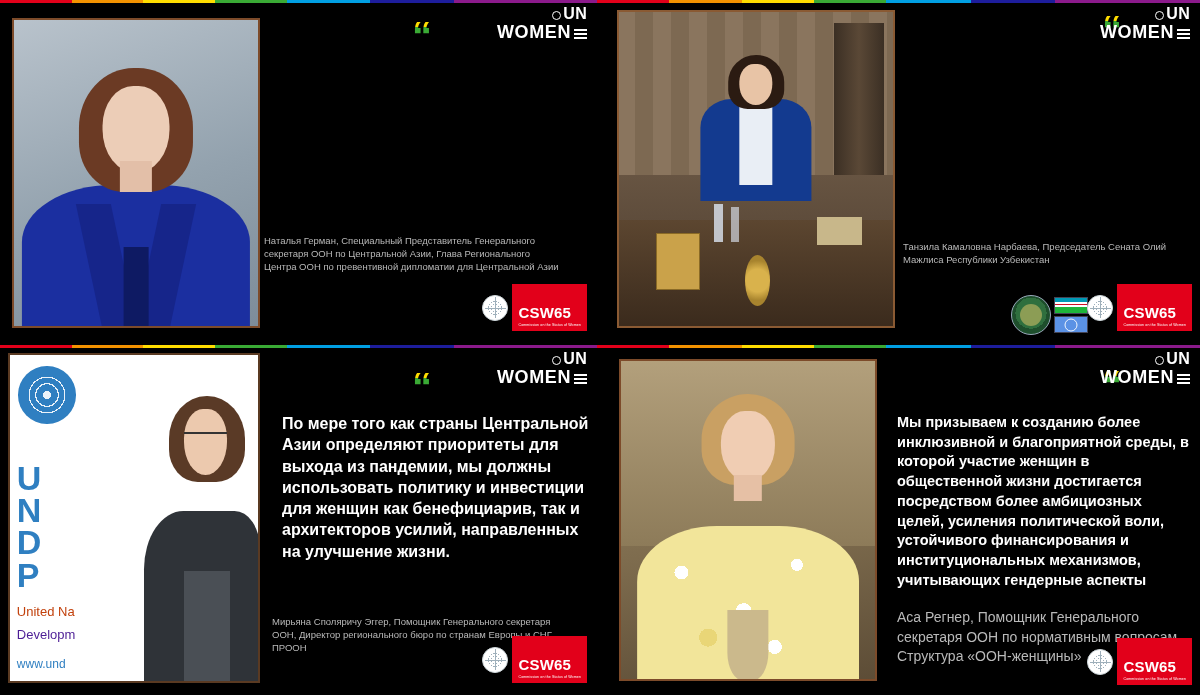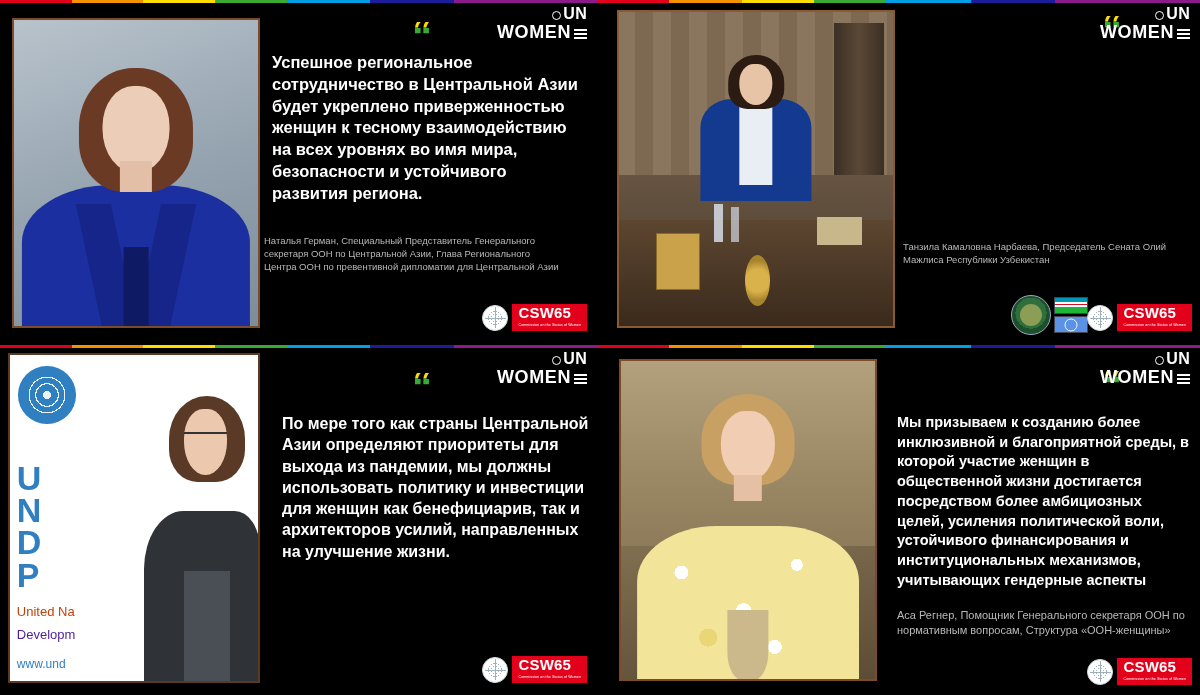--- a/index.html
+++ b/index.html
@@ -153,21 +153,21 @@
   .csw .un-emblem::before {
     content: "";
     position: absolute;
     top: 50%; left: 6%;
     height: 1px; width: 88%;
     background: #9fb0bb;
   }
   .csw .tag {
     background: #e2001a;
     color: #ffffff;
-    padding: 0 6px 3px;
+    padding: 20px 6px 3px;
     text-align: left;
   }
   .csw .tag .big {
     font-size: 15px;
     font-weight: bold;
     letter-spacing: .2px;
     line-height: 1;
   }
   .csw .tag .small {
     font-size: 3.6px;
@@ -308,21 +308,20 @@
       <div class="p1-lapelR"></div>
       <div class="p1-shirt"></div>
       <div class="p1-hair"></div>
       <div class="p1-face"></div>
       <div class="p1-neck"></div>
       <div class="frame"></div>
     </div>
 
     <div class="quote-mark" style="left:412px; top:16px;">“</div>
 
-    <div class="quote-text" style="left:272px; top:52px; width:310px; font-size:16.5px; line-height:1.32;">Успешное региональное сотрудничество  в Центральной Азии будет укреплено приверженностью женщин к тесному взаимодействию на всех уровнях во имя мира, безопасности и устойчивого развития региона.</div>
 
     <div class="attrib" style="left:264px; top:235px; width:300px; font-size:9.5px; line-height:1.35;">Наталья Герман, Специальный Представитель Генерального секретаря ООН по Центральной Азии, Глава Регионального Центра ООН по превентивной дипломатии для Центральной Азии</div>
 
     <div class="csw" style="right:10px; bottom:14px;">
       <div class="un-emblem"></div>
       <div class="tag">
         <span class="big">CSW65</span>
         <span class="small">Commission on the Status of Women</span>
       </div>
     </div>
@@ -398,20 +397,21 @@
       <div class="p3-hair"></div>
       <div class="p3-face"></div>
       <div class="p3-glasses"></div>
       <div class="frame" style="border-color:#5a3a22;"></div>
     </div>
 
     <div class="quote-mark" style="left:412px; top:22px;">“</div>
 
     <div class="quote-text" style="left:282px; top:68px; width:310px; font-size:16px; line-height:1.33;">По мере того как страны Центральной Азии определяют приоритеты для выхода из пандемии, мы должны использовать политику и инвестиции для женщин как  бенефициарив, так и архитекторов  усилий, направленных на улучшение жизни.</div>
 
+    <div class="attrib" style="left:272px; top:270px; width:300px; font-size:9.5px; line-height:1.38;">Мирьяна Споляричу Эггер, Помощник Генерального секретаря ООН, Директор регионального бюро по странам Европы и СНГ, ПРООН</div>
 
     <div class="csw" style="right:10px; bottom:12px;">
       <div class="un-emblem"></div>
       <div class="tag">
         <span class="big">CSW65</span>
         <span class="small">Commission on the Status of Women</span>
       </div>
     </div>
 
     <div class="unwomen">
@@ -431,21 +431,21 @@
       <div class="p4-hair"></div>
       <div class="p4-face"></div>
       <div class="p4-neck"></div>
       <div class="frame" style="border-color:#7d4b2a;"></div>
     </div>
 
     <div class="quote-mark" style="left:505px; top:20px;">“</div>
 
     <div class="quote-text" style="left:300px; top:68px; width:292px; font-size:14.5px; line-height:1.36;">Мы призываем к созданию более инклюзивной и благоприятной среды, в которой участие женщин в общественной жизни достигается посредством более амбициозных целей, усиления политической воли, устойчивого финансирования и институциональных механизмов, учитывающих гендерные аспекты</div>
 
-    <div class="attrib" style="left:300px; top:263px; width:288px; font-size:11px; line-height:1.4;">Аса Регнер, Помощник Генерального секретаря ООН по нормативным вопросам, Структура «ООН-женщины»</div>
+    <div class="attrib" style="left:300px; top:263px; width:288px; font-size:14px; line-height:1.4;">Аса Регнер, Помощник Генерального секретаря ООН по нормативным вопросам, Структура «ООН-женщины»</div>
 
     <div class="csw" style="right:8px; bottom:10px;">
       <div class="un-emblem"></div>
       <div class="tag">
         <span class="big">CSW65</span>
         <span class="small">Commission on the Status of Women</span>
       </div>
     </div>
 
     <div class="unwomen">

